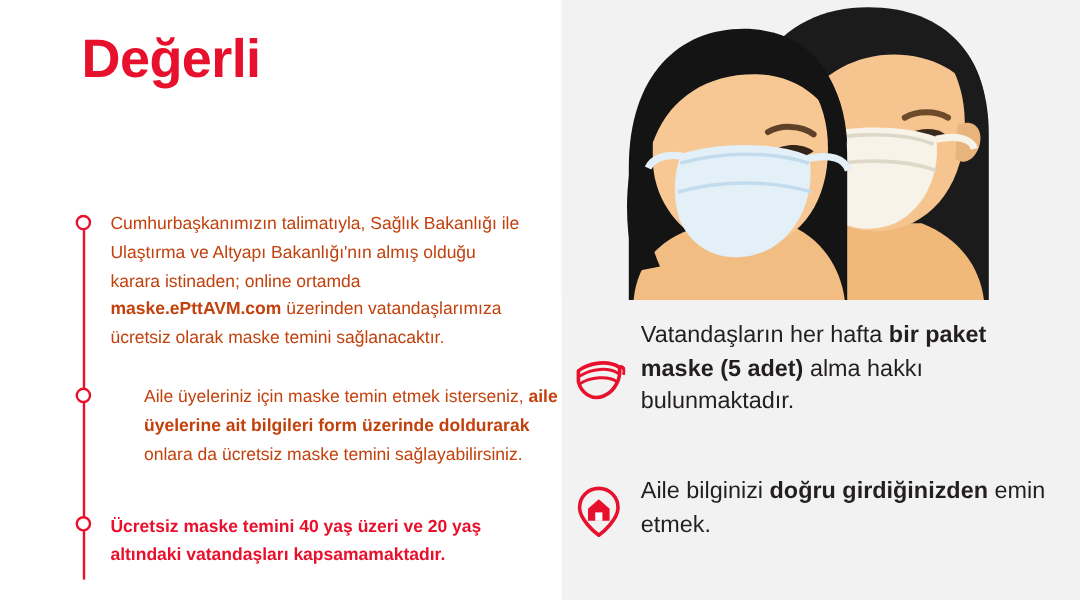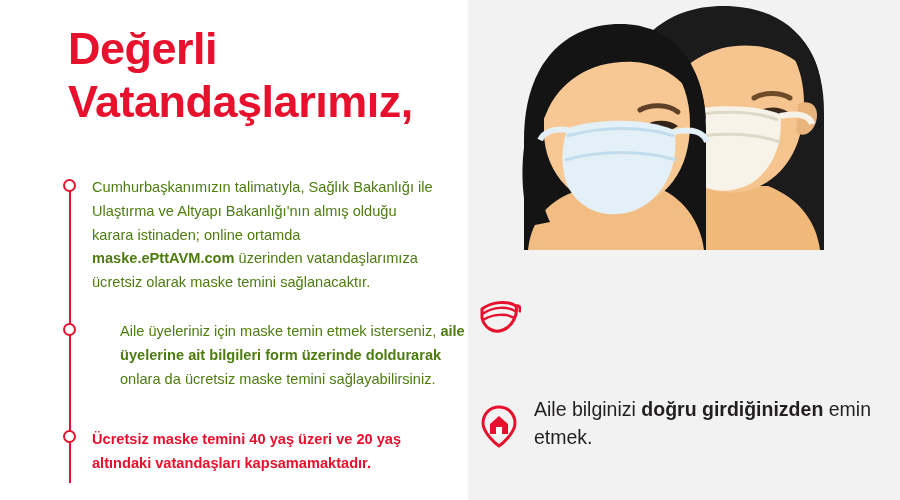--- a/index.html
+++ b/index.html
@@ -58,21 +58,21 @@
   .dot.d1 { top: 179px; }
   .dot.d2 { top: 323px; }
   .dot.d3 { top: 430px; }
 
   .para {
     position: absolute;
     left: 92px;
     width: 348px;
     font-size: 14.6px;
     line-height: 1.63;
-    color: #4d7c0f;
+    color: #c2410c;
   }
   .para.p1 { top: 176px; }
   .para.p2 { top: 320px; margin-left: 28px; }
   .para.p3 { top: 428px; color: #e8112d; font-weight: bold; }
 
   
   .right-panel {
     position: absolute;
     left: 468px;
     top: 0;
@@ -166,40 +166,40 @@
         <path d="M97 160 C132 150 176 150 208 160" stroke="#c2dced" stroke-width="3" fill="none"></path>
 
         <path d="M206 132 C224 128 236 132 239 142" stroke="#e3f0f7" stroke-width="6" fill="none"></path>
         <path d="M100 130 C86 128 76 132 72 140" stroke="#e3f0f7" stroke-width="6" fill="none"></path>
       </g>
     </svg>
   </div>
 
   <div class="headline">
     <span>Değerli</span>
-    <span class="l2">Vatandaşlarımız,</span>
   </div>
 
   <div class="timeline"></div>
   <div class="dot d1"></div>
   <div class="dot d2"></div>
   <div class="dot d3"></div>
 
   <div class="para p1"><span>Cumhurbaşkanımızın talimatıyla, Sağlık Bakanlığı ile Ulaştırma ve Altyapı Bakanlığı'nın almış olduğu karara istinaden; online ortamda </span><span style="font-weight: bold;">maske.ePttAVM.com</span><span> üzerinden vatandaşlarımıza ücretsiz olarak maske temini sağlanacaktır.</span></div>
   <div class="para p2"><span>Aile üyeleriniz için maske temin etmek isterseniz, </span><span style="font-weight: bold;">aile üyelerine ait bilgileri form üzerinde doldurarak</span><span> onlara da ücretsiz maske temini sağlayabilirsiniz.</span></div>
   <div class="para p3"><span style="font-weight: bold; color: rgb(232, 17, 45);">Ücretsiz maske temini 40 yaş üzeri ve 20 yaş altındaki vatandaşları kapsamamaktadır.</span></div>
 
   <div class="ricon ri1">
     <svg width="44" height="44" viewBox="0 0 44 44" xmlns="http://www.w3.org/2000/svg">
       <path d="M5 16 C14 9 30 7 39 13 C41 21 36 33 26 37 C16 41 7 34 5 25 Z" fill="none" stroke="#e8112d" stroke-width="3" stroke-linejoin="round"></path>
       <path d="M7 20 C16 14 30 13 38 18" stroke="#e8112d" stroke-width="2.5" fill="none" stroke-linecap="round"></path>
       <path d="M6 27 C15 21 30 20 37 25" stroke="#e8112d" stroke-width="2.5" fill="none" stroke-linecap="round"></path>
       <path d="M39 13 C42 12 44 15 43 18" stroke="#e8112d" stroke-width="3" fill="none" stroke-linecap="round"></path>
     </svg>
   </div>
+  <div class="rbullet rb1"><span>Vatandaşların her hafta </span><span style="font-weight: bold;">bir paket maske (5 adet)</span><span> alma hakkı bulunmaktadır.</span></div>
 
   <div class="ricon ri2">
     <svg width="44" height="44" viewBox="0 0 44 44" xmlns="http://www.w3.org/2000/svg">
       <path d="M22 3 C31 3 38 10 38 19 C38 29 25 40 22 42 C19 40 6 29 6 19 C6 10 13 3 22 3 Z" fill="none" stroke="#e8112d" stroke-width="3" stroke-linejoin="round"></path>
       <path d="M22 12 L31 20 L31 30 L13 30 L13 20 Z" fill="#e8112d"></path>
       <rect x="19" y="23" width="6" height="7" fill="#ffffff"></rect>
     </svg>
   </div>
   <div class="rbullet rb2"><span>Aile bilginizi </span><span style="font-weight: bold; text-align: center;">doğru girdiğinizden</span><span> emin etmek.</span></div>
 

